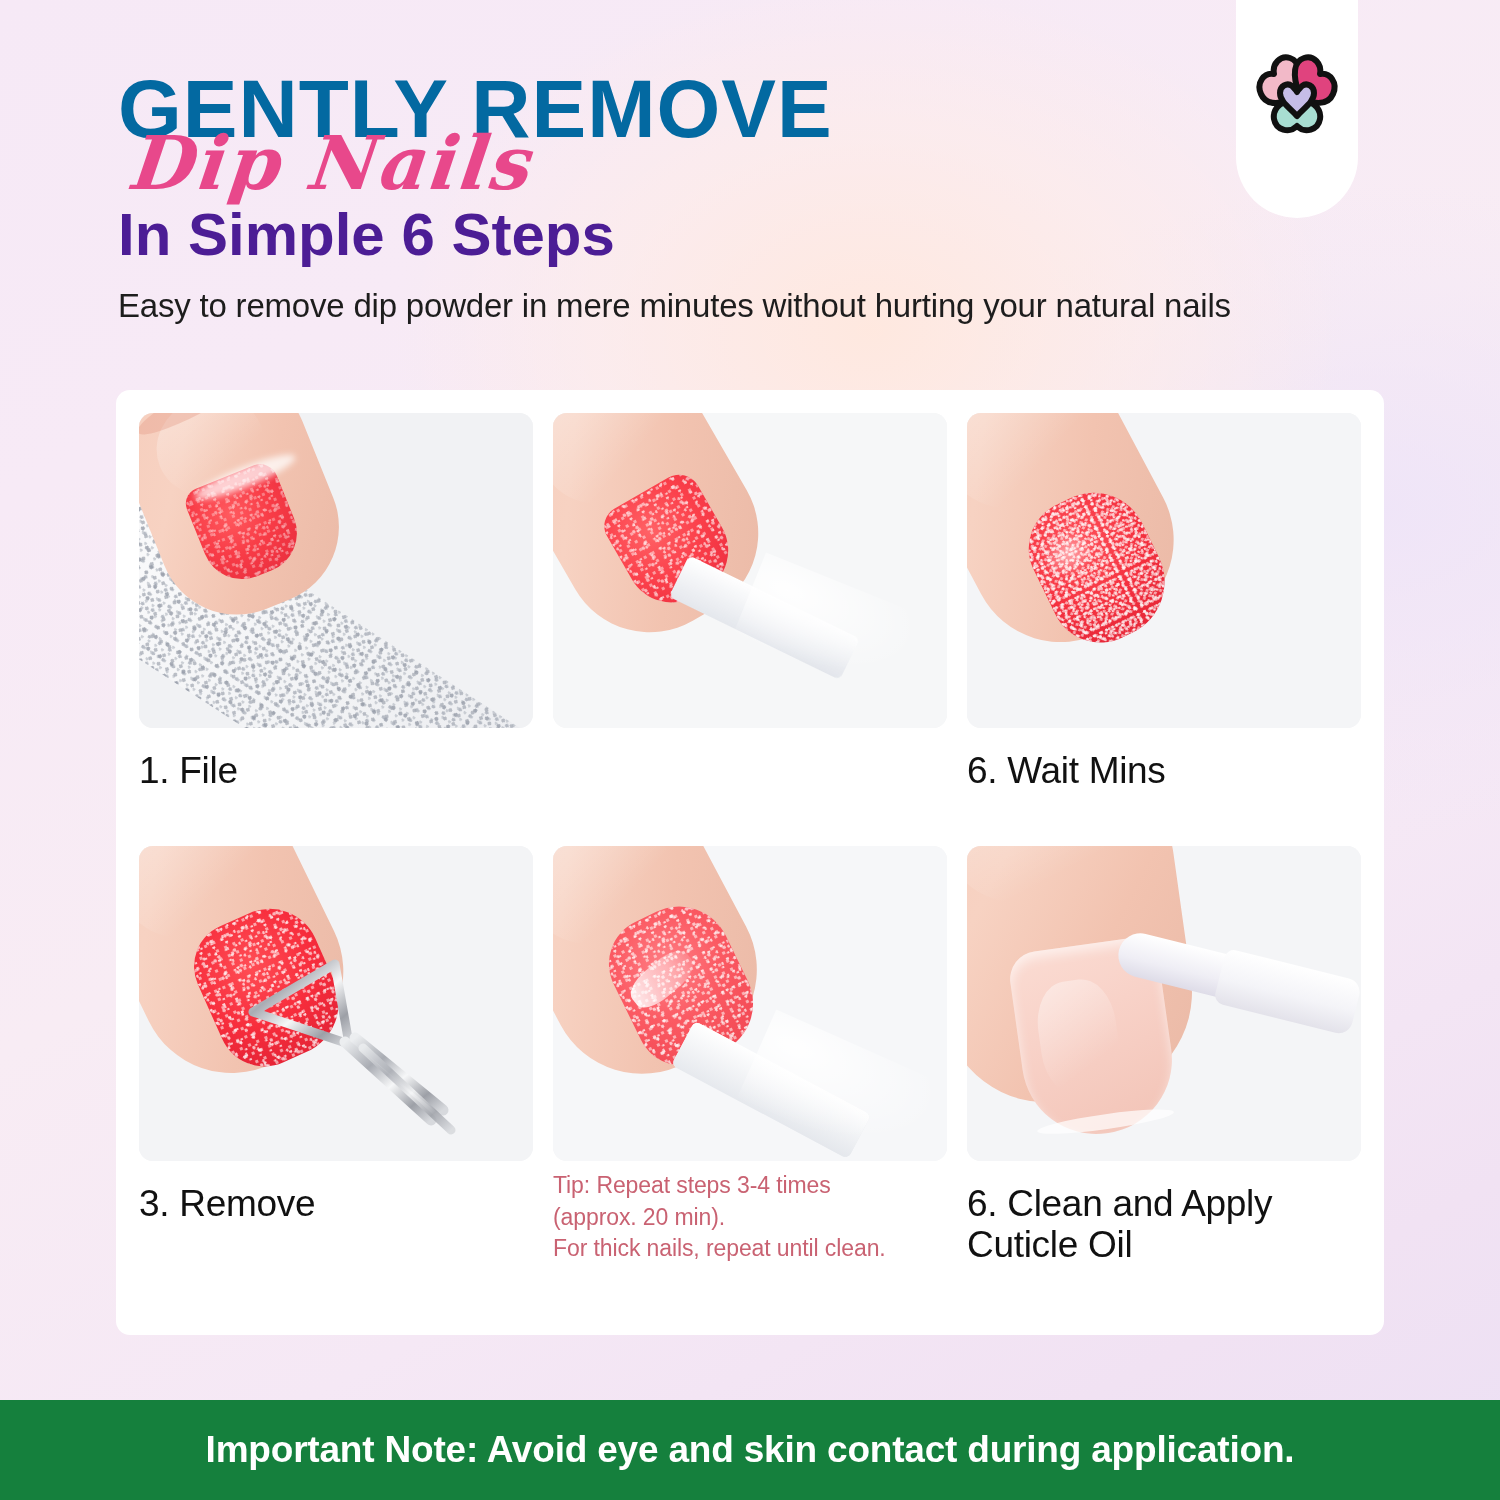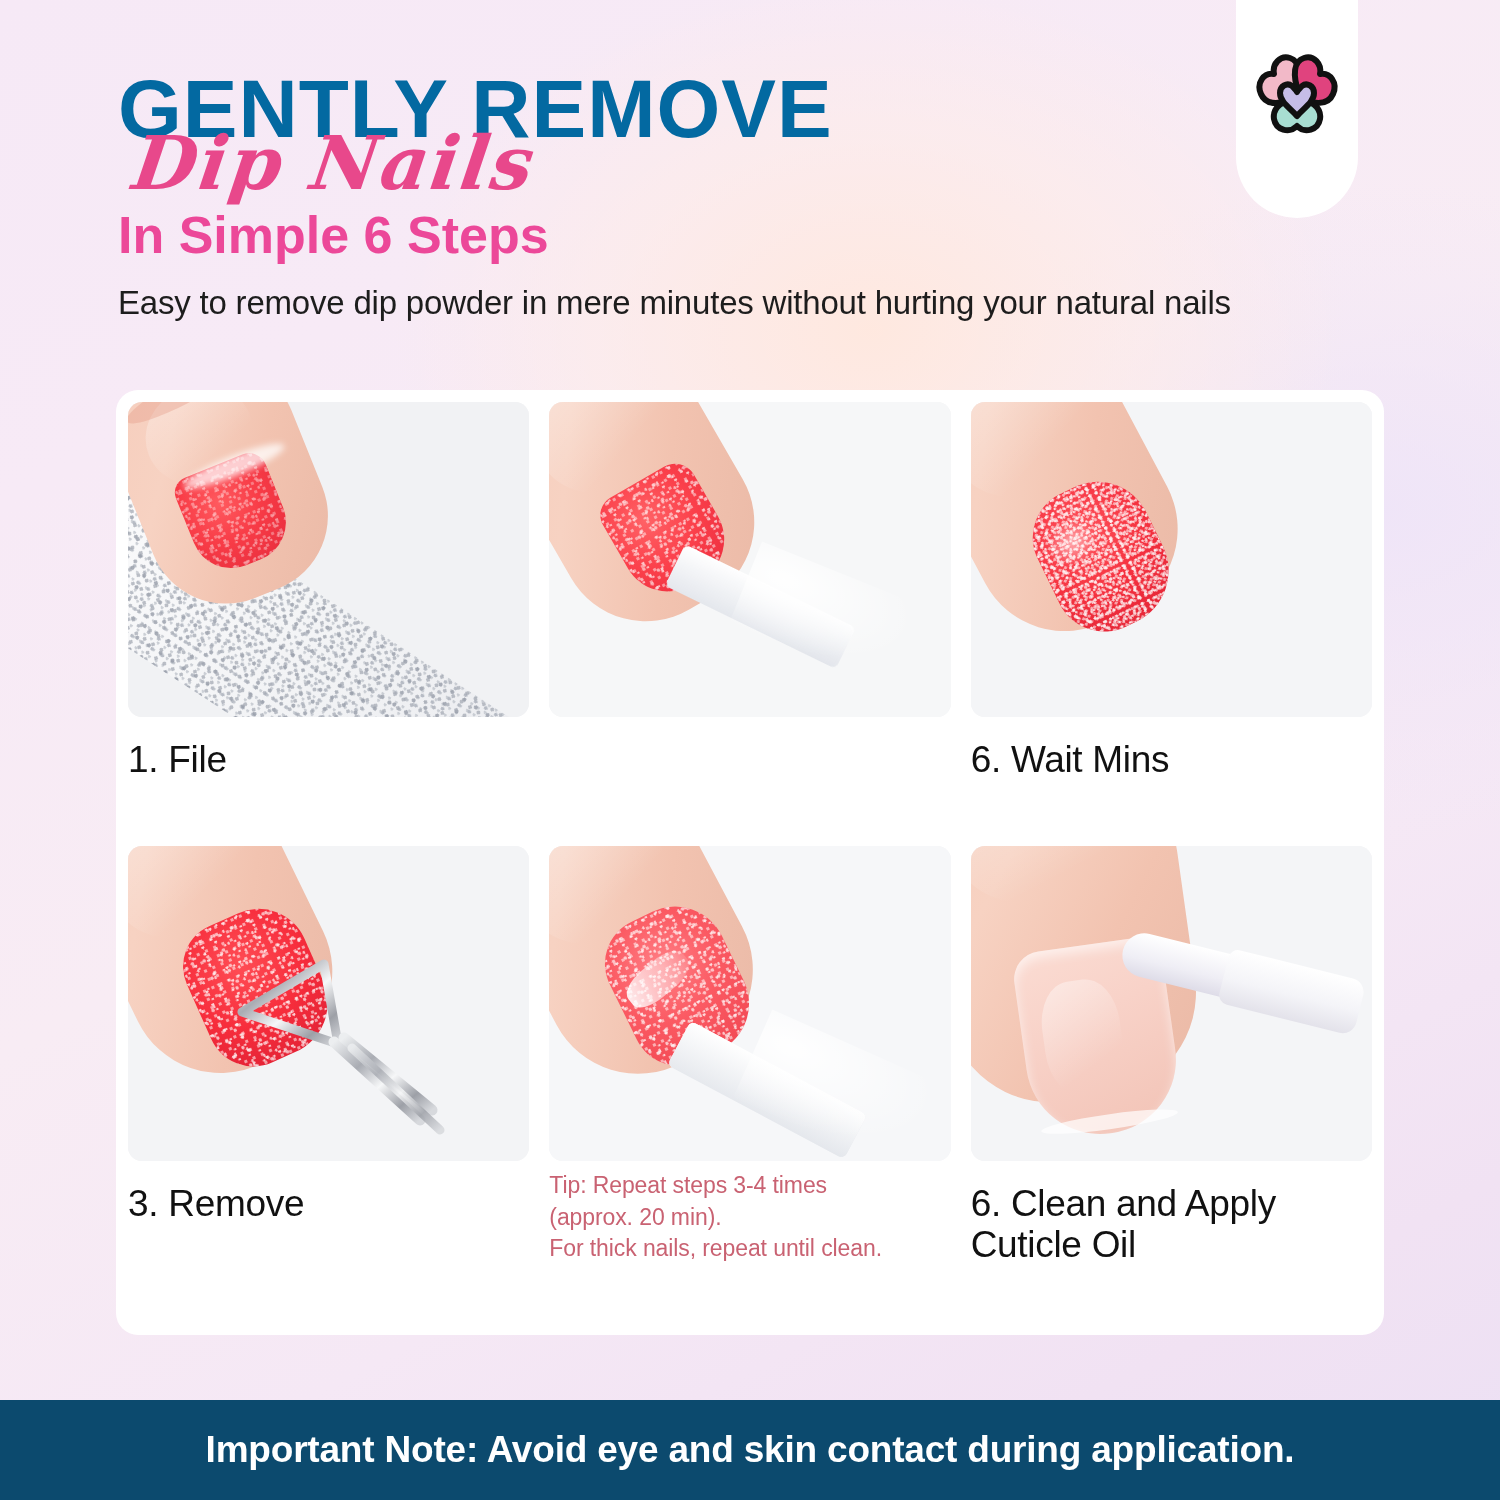--- a/index.html
+++ b/index.html
@@ -38,24 +38,23 @@
     font-weight: bold;
     font-size: 74px;
     color: #e8488b;
     line-height: 1.0;
     letter-spacing: 2px;
     transform: skewX(-8deg);
     transform-origin: left center;
   }
 
   .title-sub {
-    margin-top: 6px;
-    font-size: 52px;
+    font-size: 60px;
     font-weight: bold;
-    color: #ec4899;
+    color: #4c1d95;
     letter-spacing: 0px;
     line-height: 1.15;
   }
 
   .tagline {
     margin-top: 18px;
     font-size: 33px;
     color: #1d1d1d;
     letter-spacing: -0.2px;
     white-space: nowrap;
@@ -78,22 +77,22 @@
   .logo-tab svg { display: block; }
 
   
   .card {
     position: absolute;
     left: 116px;
     top: 390px;
     width: 1268px;
     height: 945px;
     background: #ffffff;
-    border-radius: 22px;
-    padding: 12px;
+    border-radius: 14px;
+    padding: 23px;
   }
 
   .grid {
     display: grid;
     grid-template-columns: repeat(3, 1fr);
     grid-template-rows: auto auto;
     column-gap: 20px;
     row-gap: 8px;
     height: 100%;
   }
@@ -128,21 +127,21 @@
     letter-spacing: -0.1px;
   }
 
   
   .banner {
     position: absolute;
     left: 0;
     bottom: 0;
     width: 1500px;
     height: 100px;
-    background: #0c4a6e;
+    background: #15803d;
     display: flex;
     align-items: center;
     justify-content: center;
   }
   .banner-text {
     color: #ffffff;
     font-size: 37px;
     font-weight: bold;
     letter-spacing: -0.2px;
   }

